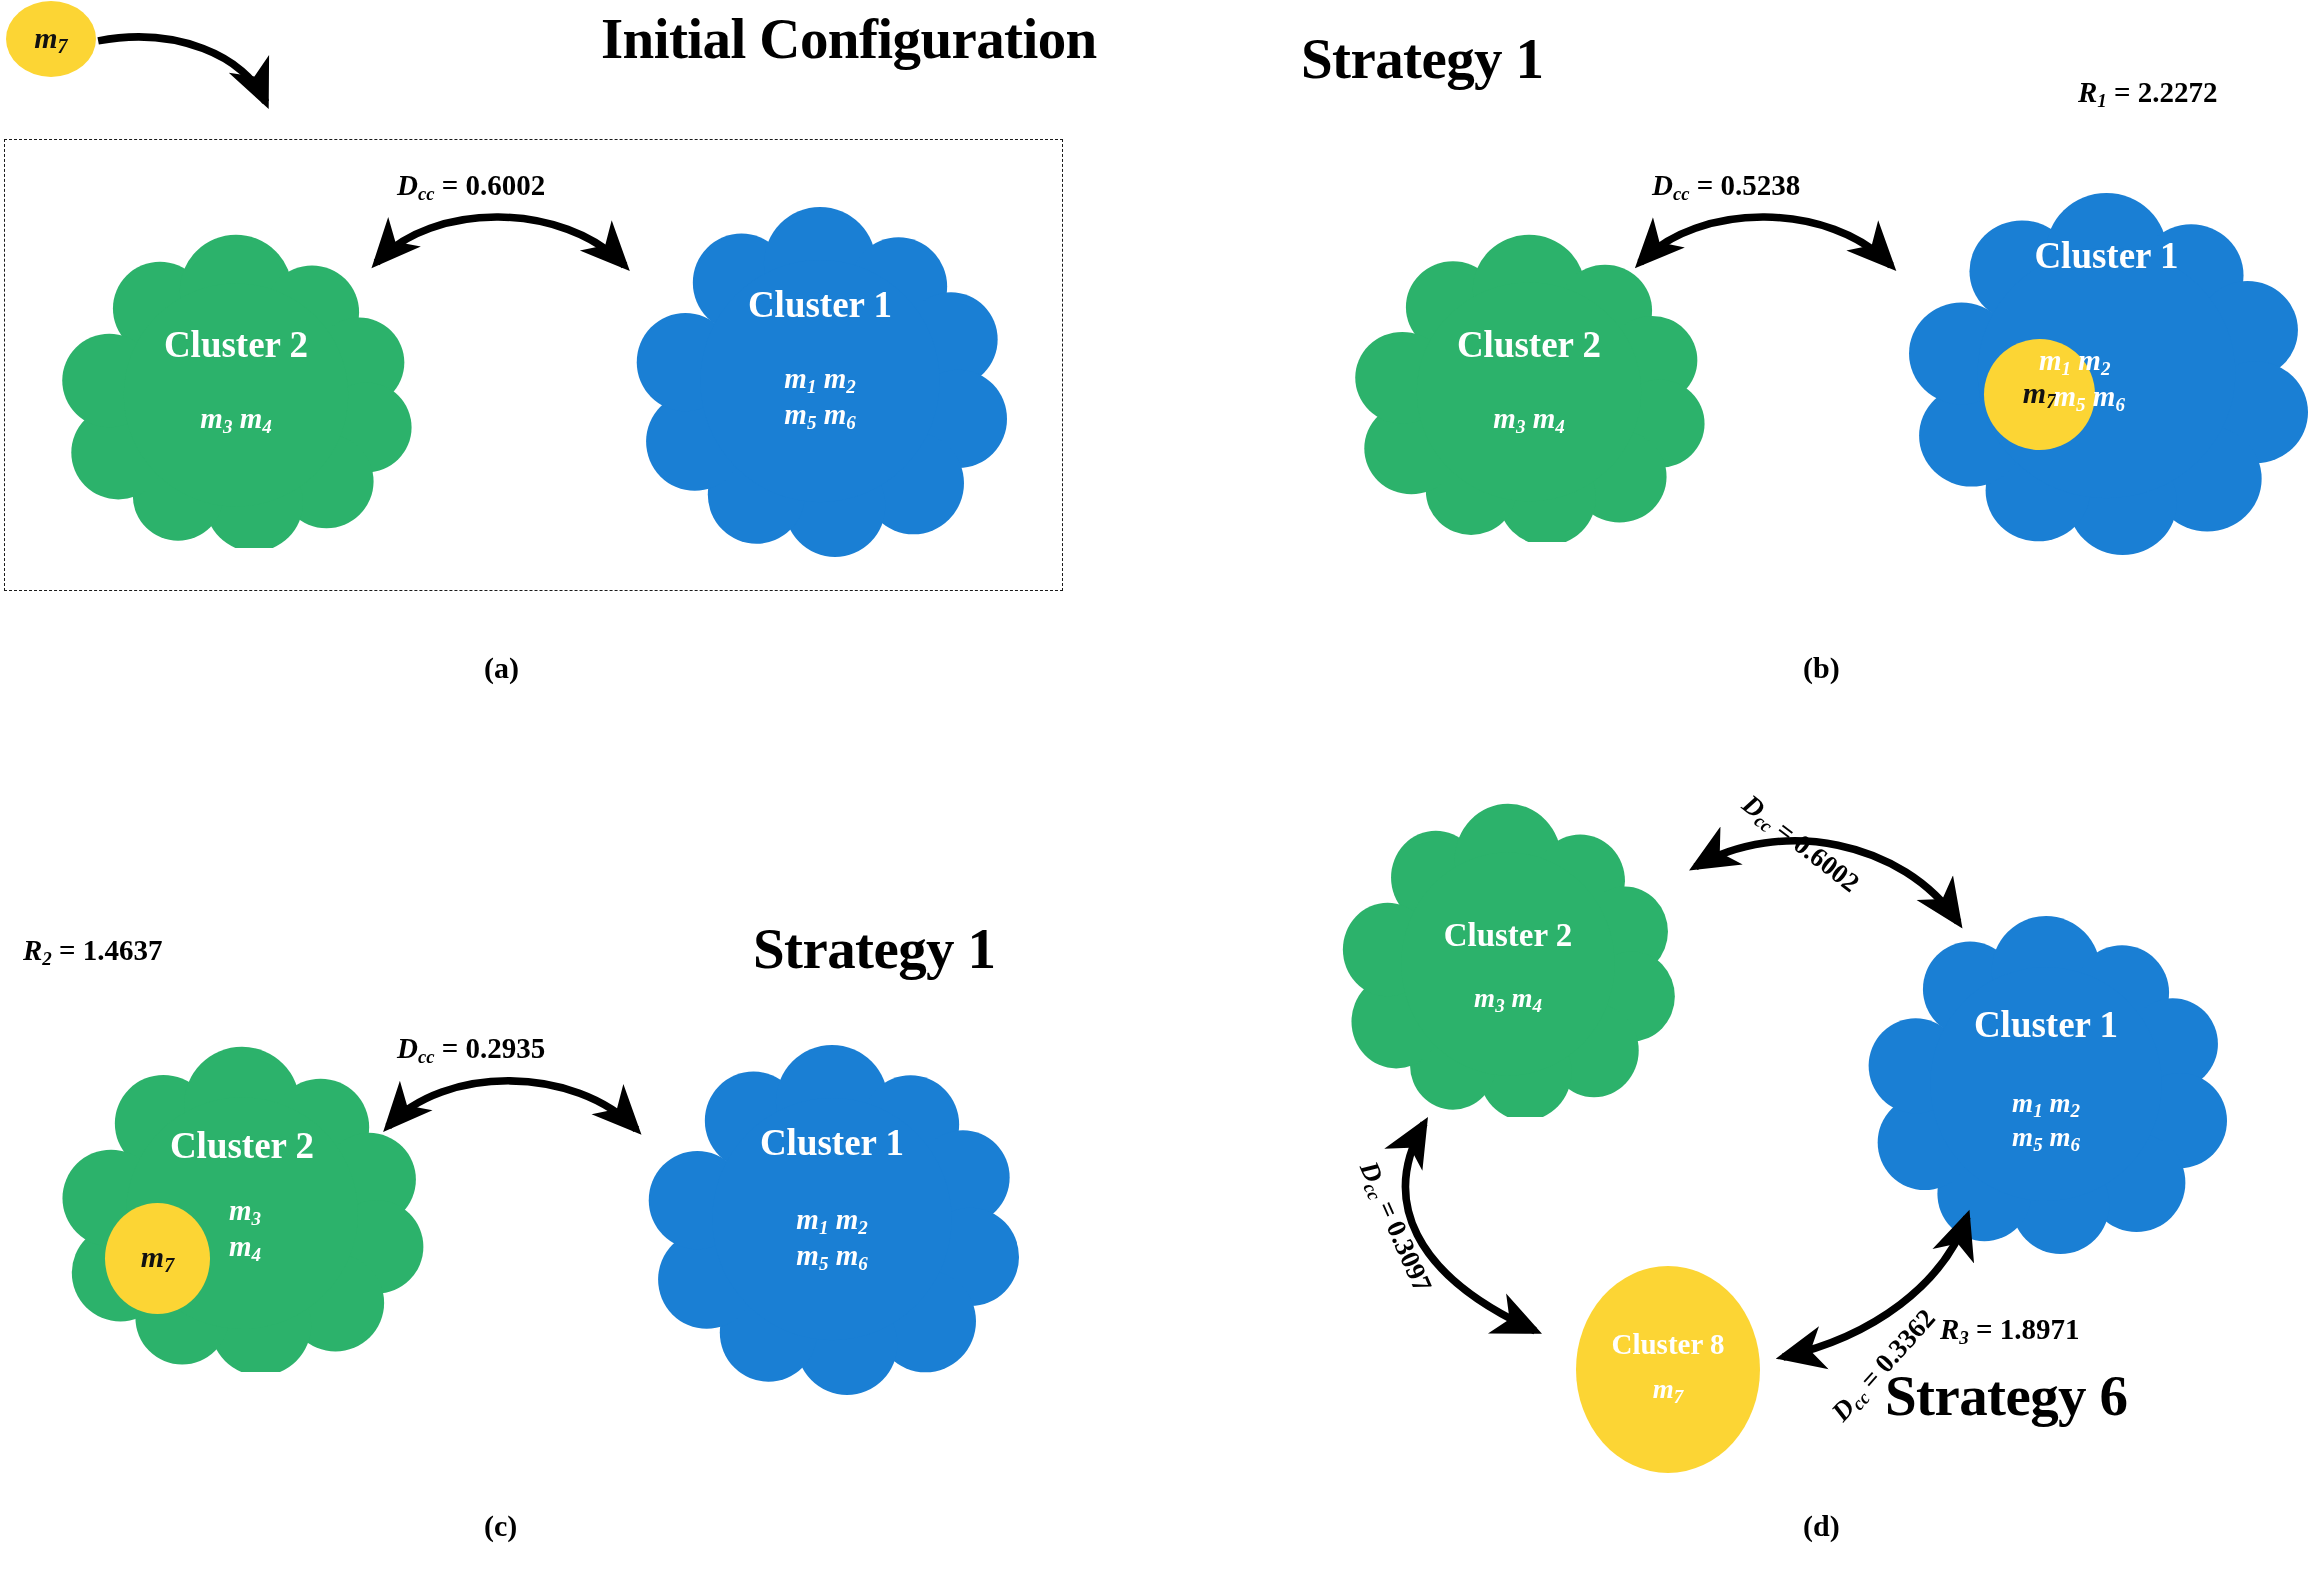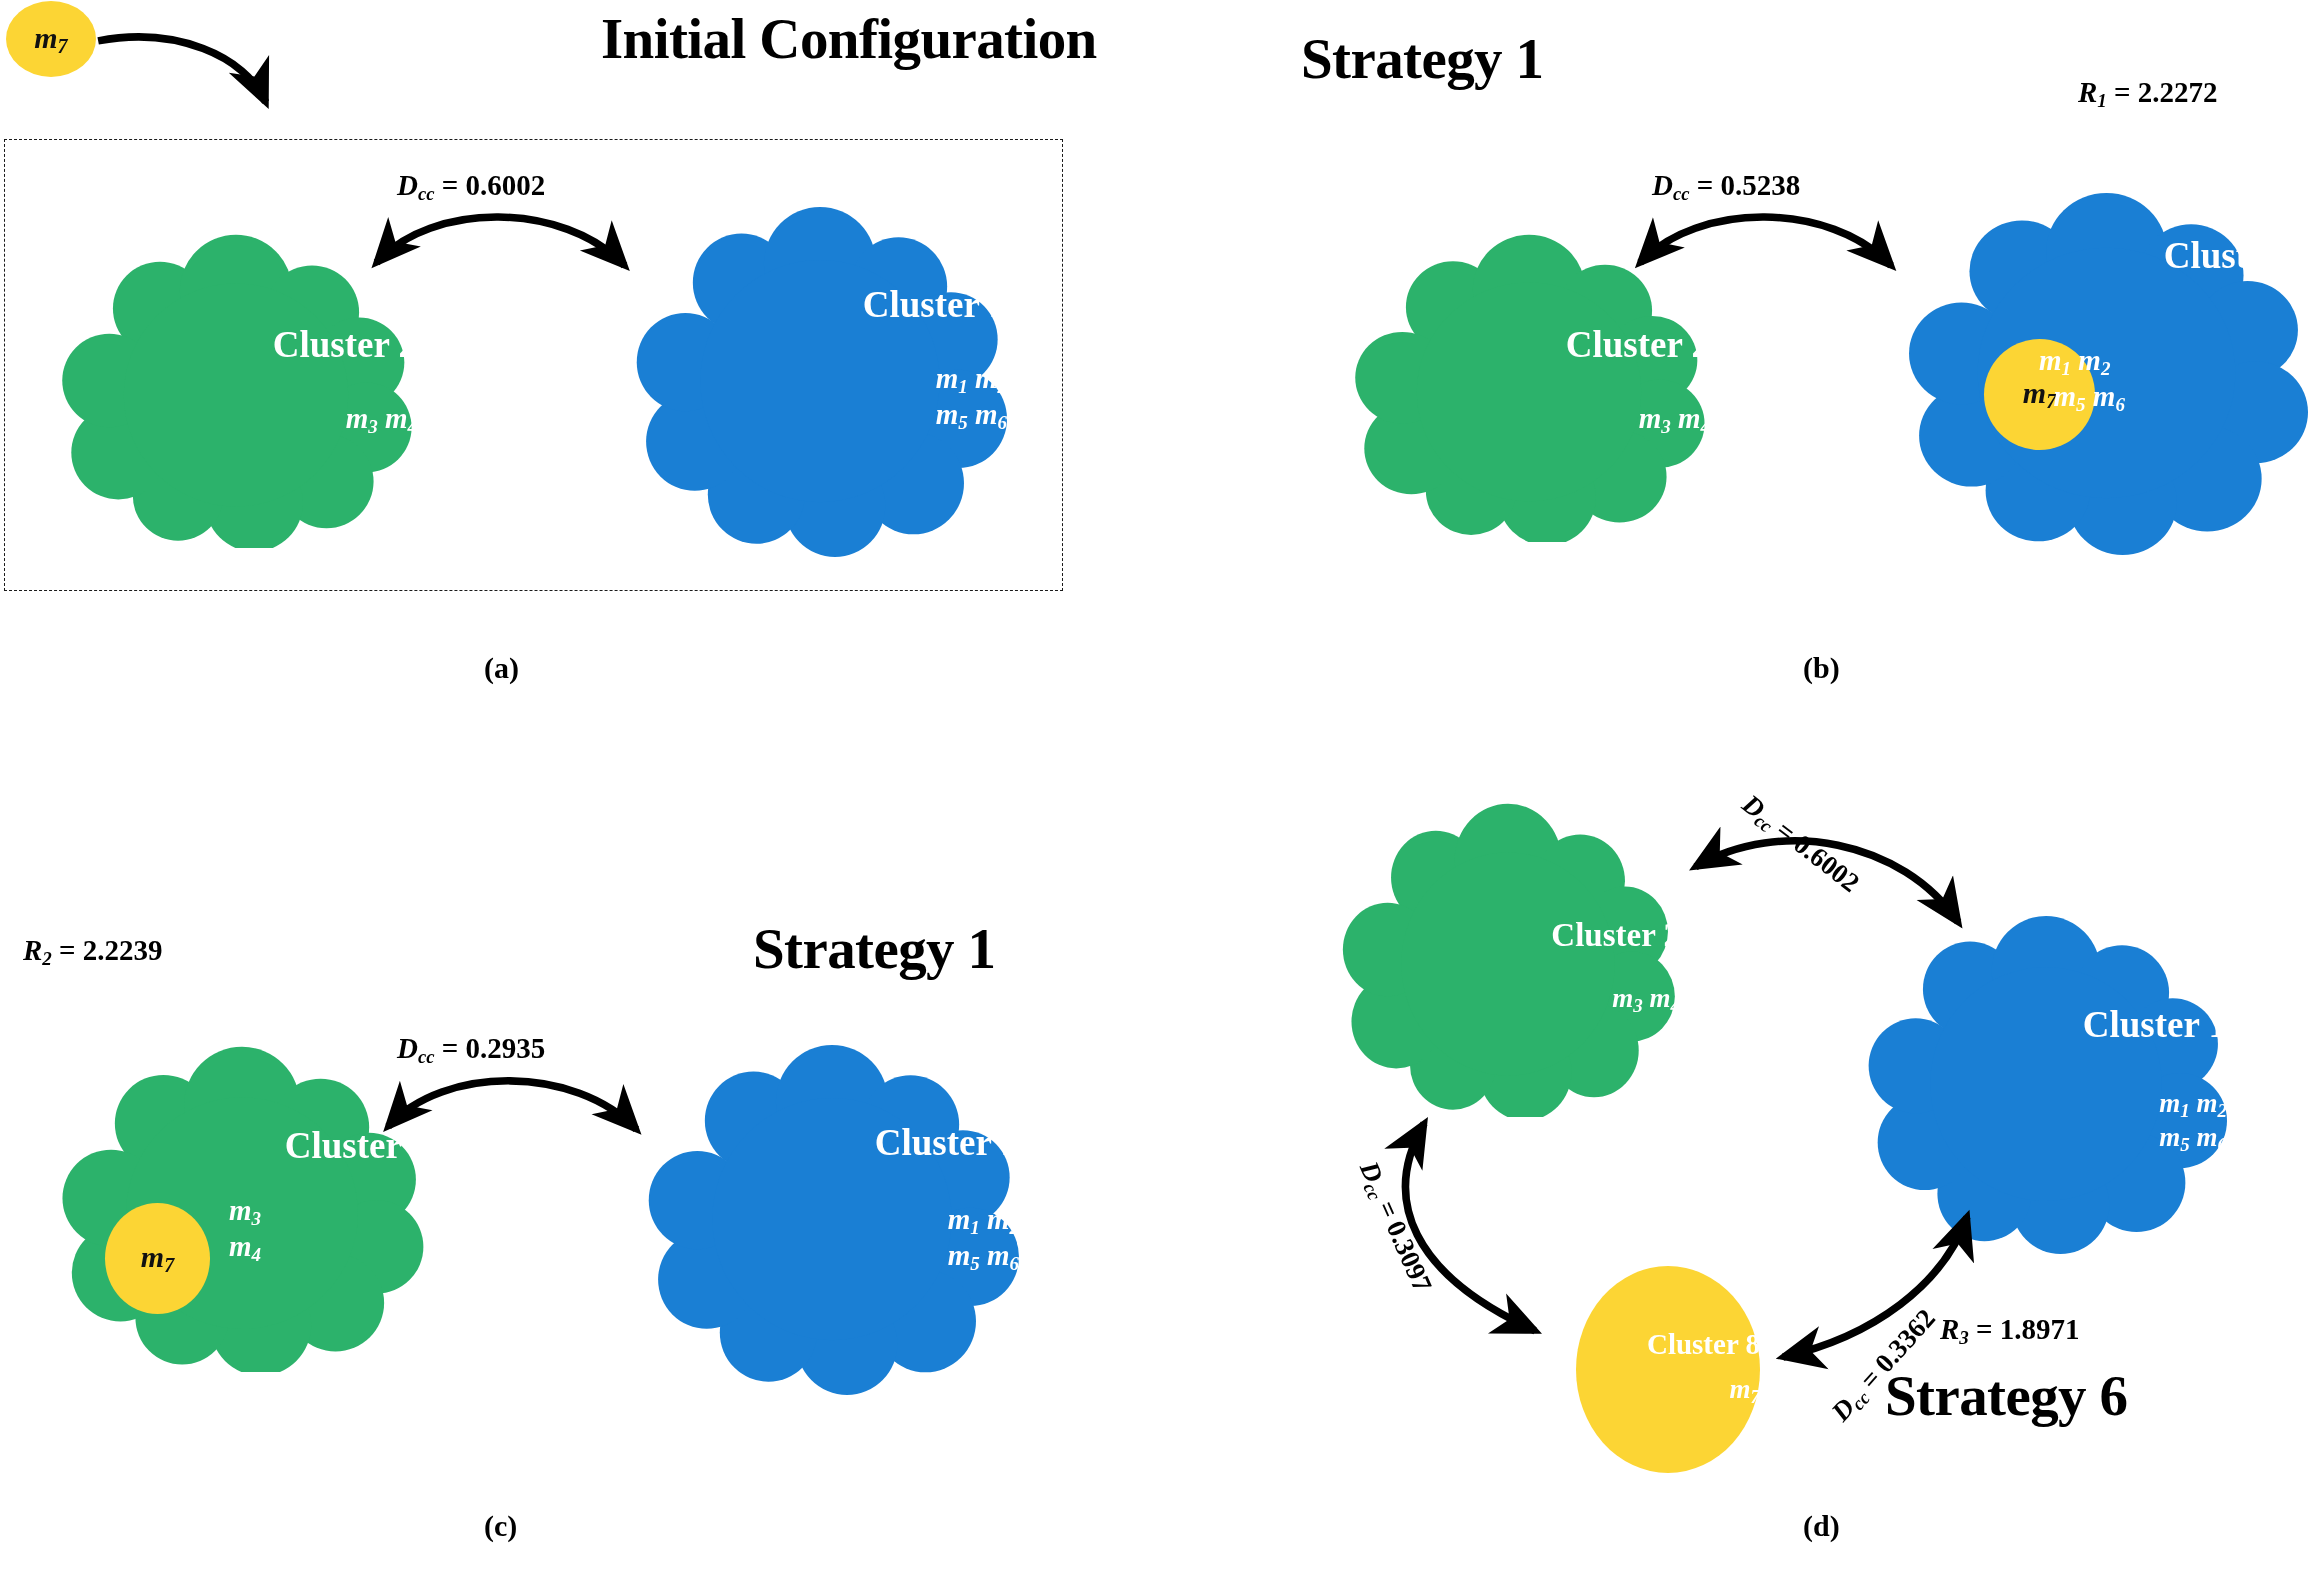--- a/index.html
+++ b/index.html
@@ -61,21 +61,21 @@
     color:#000;
   }
 
   
   .cloud { position:absolute; }
   .cloud svg { display:block; width:100%; height:100%; }
 
   .cloud-text {
     position:absolute;
     left:0; width:100%;
-    text-align:right;
+    text-align:center;
     color:#ffffff;
     font-family:"Liberation Serif", serif;
     pointer-events:none;
   }
   .cloud-name {
     font-weight:bold;
     font-size:37px;
     line-height:1.0;
     letter-spacing:0px;
   }
@@ -248,21 +248,21 @@
     &nbsp;&nbsp;m<span class="sub">5</span> m<span class="sub">6</span>
   </div>
 </div>
 
 <div class="panel-letter" style="left:1803px; top:651px;">(b)</div>
 
 <div class="big-title" style="left:753px; top:916px;">Strategy 1</div>
 
 <div class="r-label" style="left:23px; top:934px;">
   <i>R</i><span class="sub">2</span>
-  <span class="eq">= 2.2239</span>
+  <span class="eq">= 1.4637</span>
 </div>
 
 <div class="cloud" style="left:55px; top:1045px; width:374px; height:327px;">
   <svg viewBox="0 0 200 175" preserveAspectRatio="none">
     <g fill="#2CB26B">
       <circle cx="58" cy="42" r="26"></circle>
         <circle cx="100" cy="32" r="31"></circle>
         <circle cx="142" cy="44" r="26"></circle>
       <circle cx="168" cy="72" r="25"></circle>
         <circle cx="172" cy="108" r="25"></circle>

